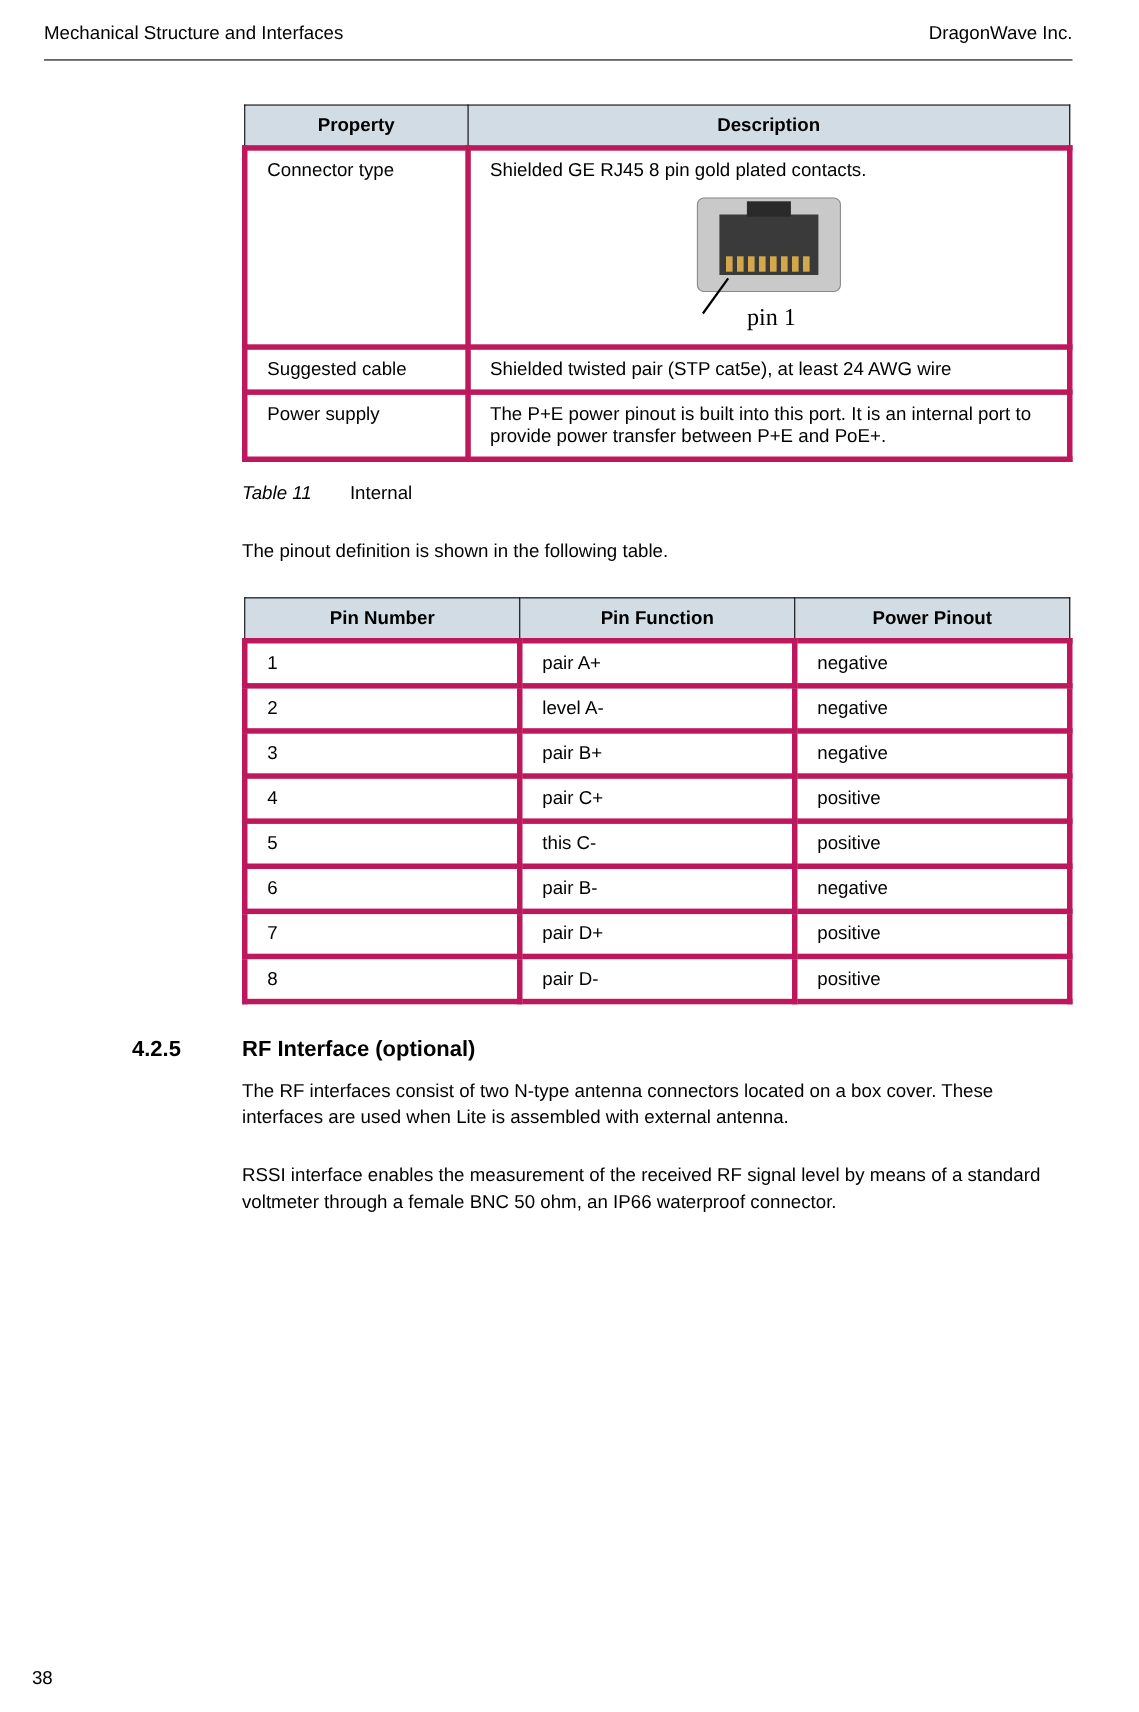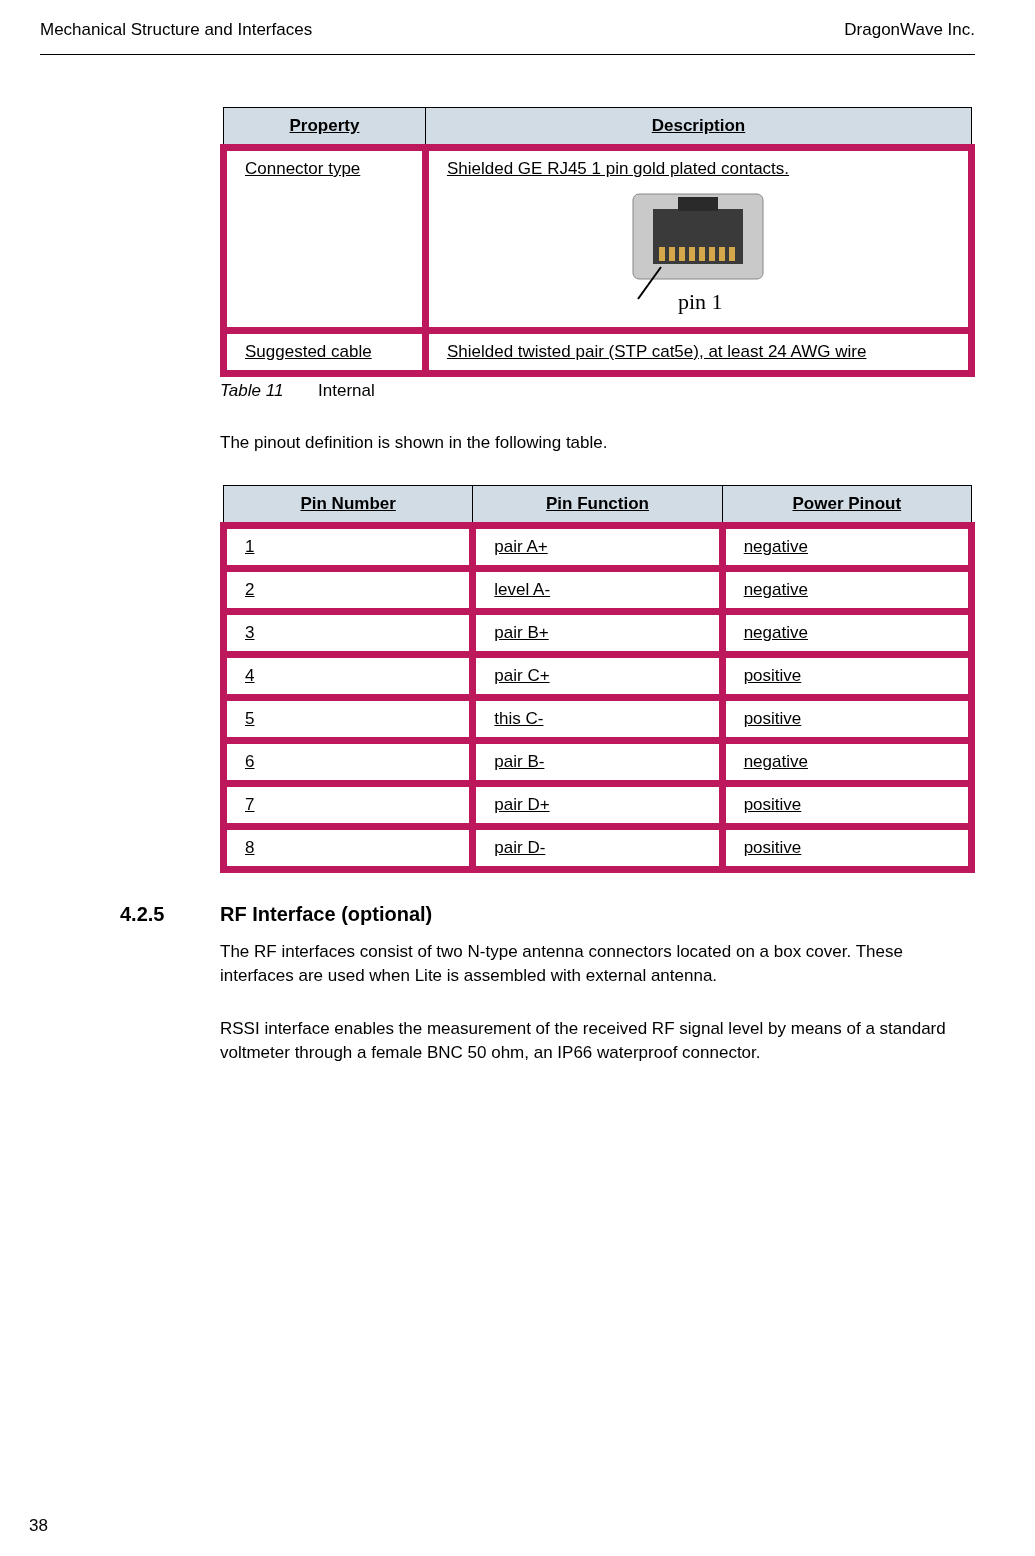--- a/index.html
+++ b/index.html
@@ -15,42 +15,41 @@
       height: 1556px;
       padding: 20px 60px 20px 40px;
       position: relative;
     }
     .header {
       display: flex;
       justify-content: space-between;
       font-size: 17px;
       padding-bottom: 14px;
       border-bottom: 1px solid #000;
-      margin-bottom: 52px;
+      margin-bottom: 40px;
     }
     .content {
       margin-left: 180px;
       margin-right: 0;
     }
     table {
       border-collapse: collapse;
       width: 100%;
-      margin-bottom: 4px;
-      text-decoration: underline;
+      margin-bottom: 19px;
     }
     th {
       background: #d1dce5;
       border: 1px solid #000;
       padding: 8px 10px;
       font-weight: bold;
       font-size: 17px;
       text-align: center;
     }
     td {
-      border: 7px solid #be185d;
+      border: 5px solid #be185d;
       padding: 8px 18px;
       font-size: 17px;
       vertical-align: top;
     }
     .table-caption {
       font-style: italic;
       font-size: 17px;
       margin-bottom: 30px;
     }
     .table-caption .label {
@@ -114,21 +113,21 @@
     <thead>
       <tr>
         <th>Property</th>
         <th>Description</th>
       </tr>
     </thead>
     <tbody>
       <tr>
         <td>Connector type</td>
         <td class="rj45-cell">
-          <span>Shielded GE RJ45 1 pin gold plated contacts.</span>
+          <span>Shielded GE RJ45 8 pin gold plated contacts.</span>
           <svg class="rj45-svg" width="150" height="130" viewBox="0 0 150 130">
             <rect x="10" y="5" width="130" height="85" rx="6" fill="#c9c9c9" stroke="#888" stroke-width="1"></rect>
             <rect x="30" y="20" width="90" height="55" fill="#3a3a3a"></rect>
             <rect x="55" y="8" width="40" height="14" fill="#2a2a2a"></rect>
             <rect x="36" y="58" width="6" height="14" fill="#d4a84a"></rect>
             <rect x="46" y="58" width="6" height="14" fill="#d4a84a"></rect>
             <rect x="56" y="58" width="6" height="14" fill="#d4a84a"></rect>
             <rect x="66" y="58" width="6" height="14" fill="#d4a84a"></rect>
             <rect x="76" y="58" width="6" height="14" fill="#d4a84a"></rect>
             <rect x="86" y="58" width="6" height="14" fill="#d4a84a"></rect>
@@ -136,20 +135,24 @@
             <rect x="106" y="58" width="6" height="14" fill="#d4a84a"></rect>
             <line x1="38" y1="78" x2="15" y2="110" stroke="#000" stroke-width="2"></line>
             <text x="55" y="120" font-family="serif" font-size="22" fill="#000">pin 1</text>
           </svg>
         </td>
       </tr>
       <tr>
         <td>Suggested cable</td>
         <td>Shielded twisted pair (STP cat5e), at least 24 AWG wire</td>
       </tr>
+      <tr>
+        <td>Power supply</td>
+        <td>The P+E power pinout is built into this port. It is an internal port to provide power transfer between P+E and PoE+.</td>
+      </tr>
     </tbody>
   </table>
 
   <div class="table-caption">
     <span class="label">Table 11</span>
     <span class="name">Internal</span>
   </div>
 
   <p class="body-text">The pinout definition is shown in the following table.</p>
 

